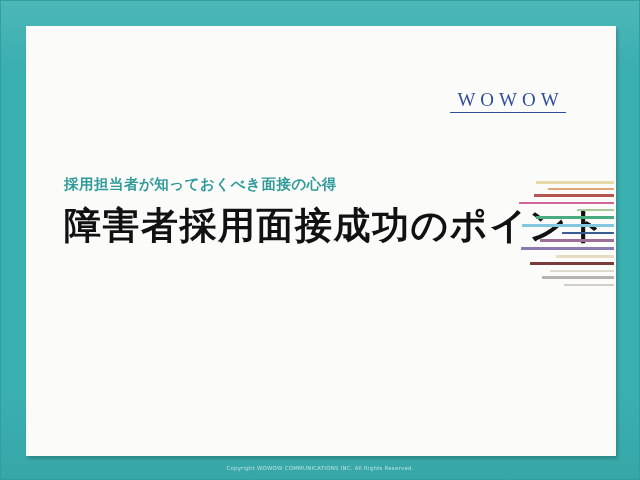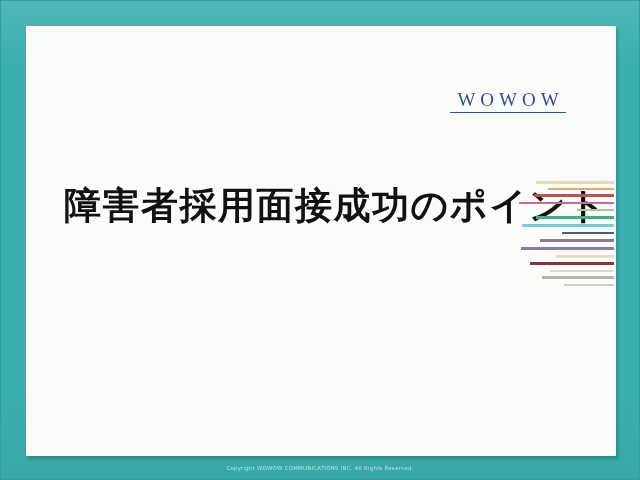--- a/index.html
+++ b/index.html
@@ -151,20 +151,21 @@
 
   <div id="frame-sheen"></div>
 
   <div id="slide-canvas">
 
     <div id="logo-block">
       <div id="logo-wordmark">WOWOW</div>
     </div>
 
     <div id="title-group">
+      <div id="slide-subtitle">採用担当者が知っておくべき面接の心得</div>
       <div id="slide-title">障害者採用面接成功のポイント</div>
     </div>
 
     <div id="deco-lines">
         <div class="deco-line" style="top: 0px; width: 78px; height: 3px; background: rgb(232, 217, 168);"></div>
         <div class="deco-line" style="top: 7px; width: 66px; height: 2px; background: rgb(224, 166, 121);"></div>
         <div class="deco-line" style="top: 13px; width: 80px; height: 3px; background: rgb(178, 87, 79);"></div>
         <div class="deco-line" style="top: 21px; width: 95px; height: 2px; background: rgb(212, 100, 154);"></div>
         <div class="deco-line" style="top: 28px; width: 37px; height: 2px; background: rgb(168, 200, 154);"></div>
         <div class="deco-line" style="top: 35px; width: 78px; height: 3px; background: rgb(74, 171, 126);"></div>

